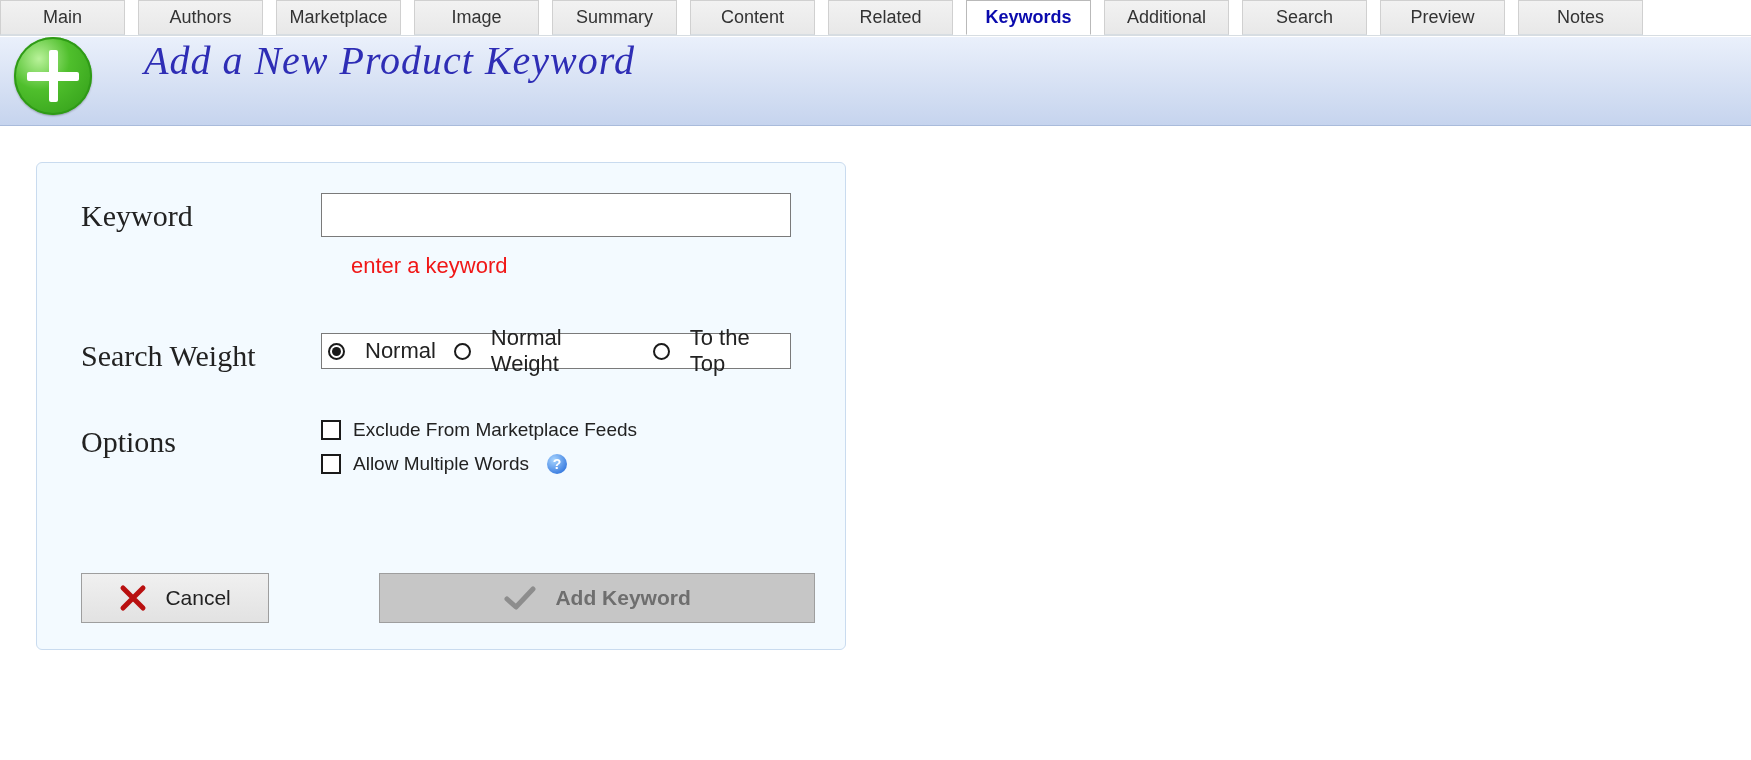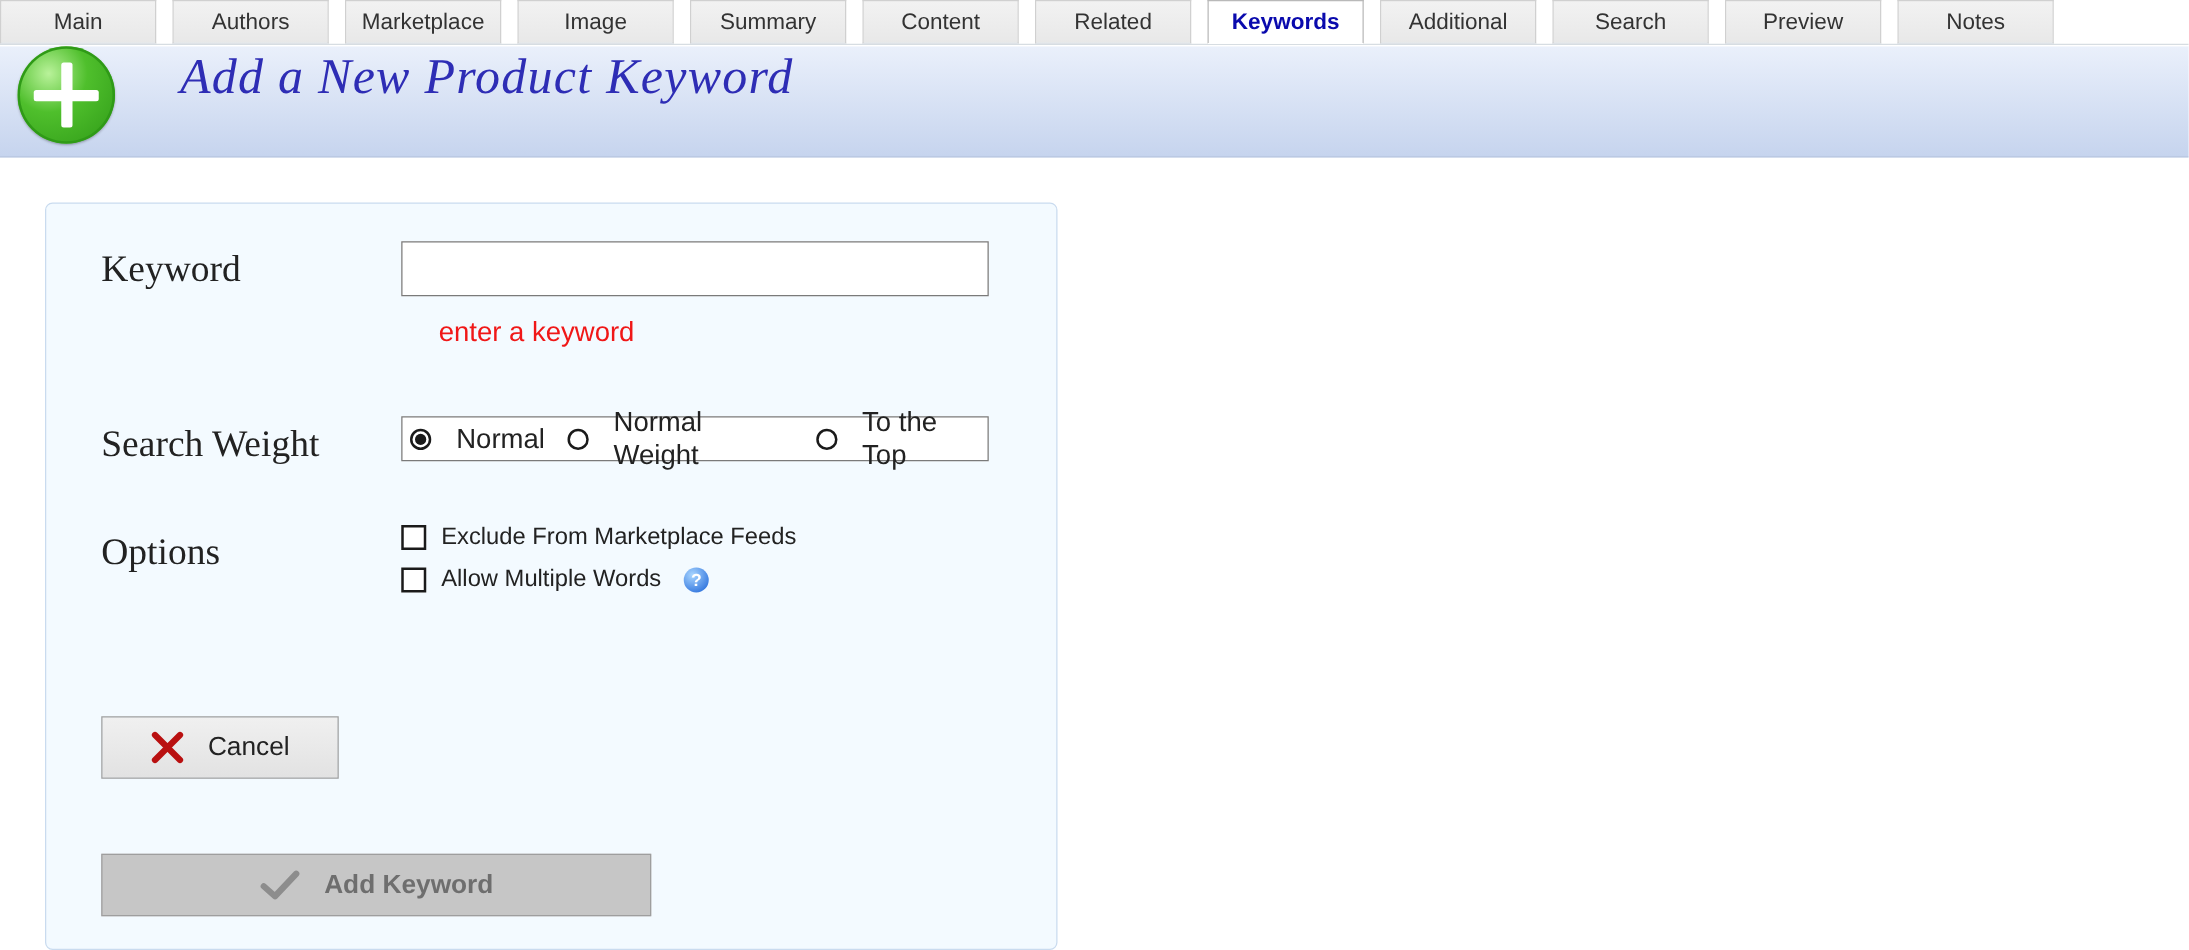--- a/index.html
+++ b/index.html
@@ -174,23 +174,22 @@
   color: #ffffff;
   font-weight: bold;
   font-size: 14px;
   display: flex;
   align-items: center;
   justify-content: center;
   margin-left: 6px;
 }
 .button-row {
   display: flex;
-  gap: 60px;
+  gap: 110px;
   margin-top: 86px;
-  flex-direction: column;
 }
 .btn {
   height: 50px;
   display: flex;
   align-items: center;
   justify-content: center;
   gap: 18px;
   border: 1px solid #9e9e9e;
   font-size: 21px;
   cursor: pointer;

